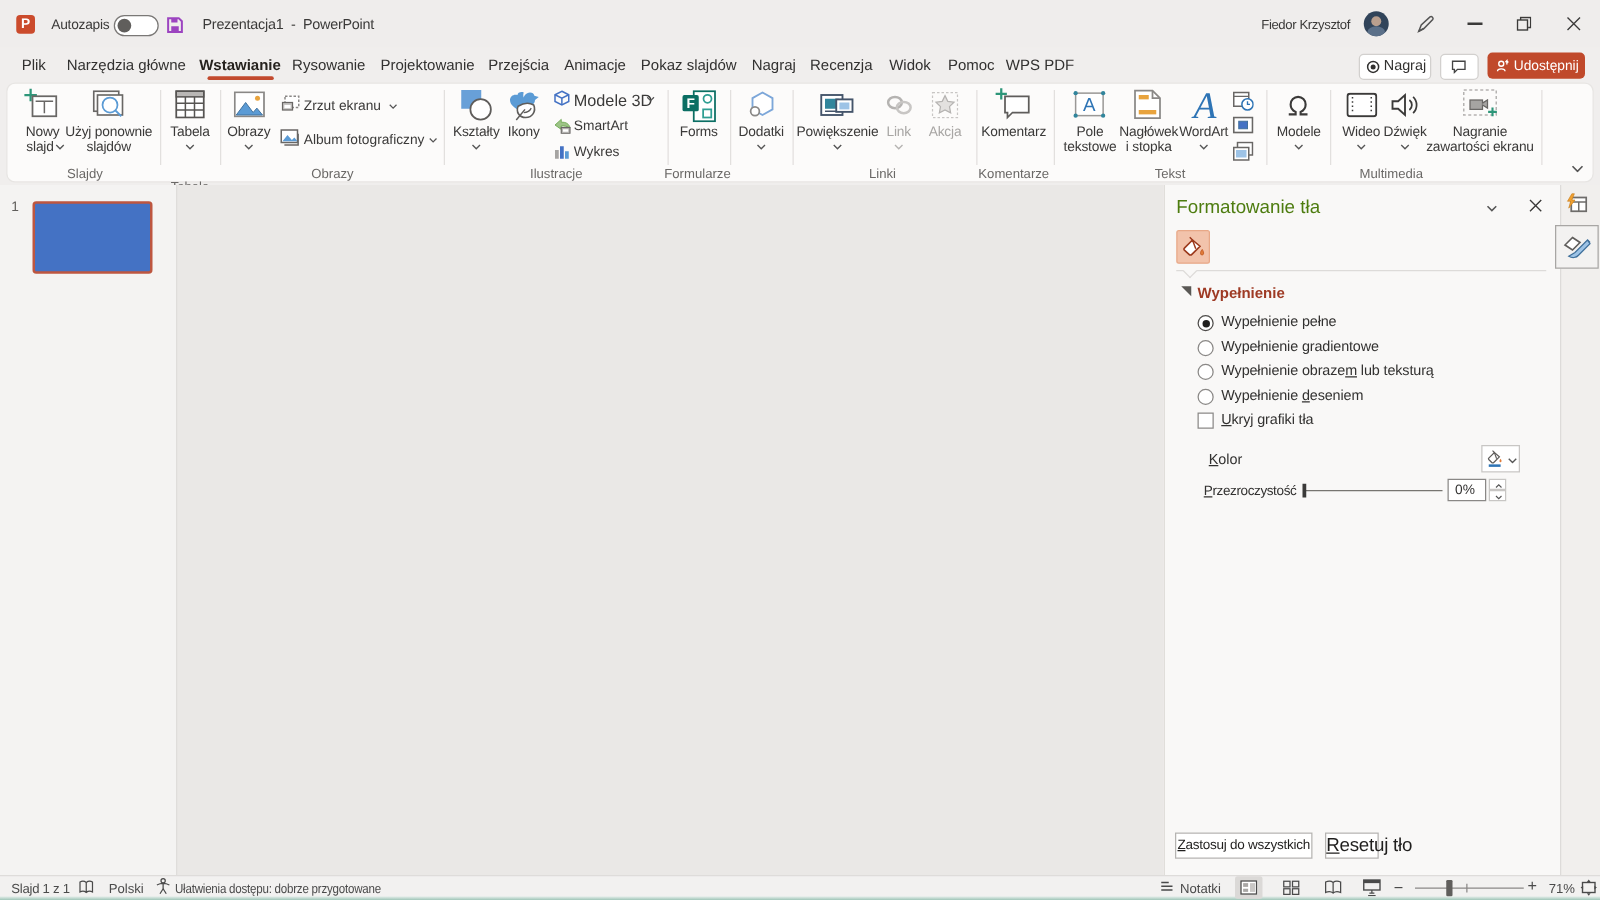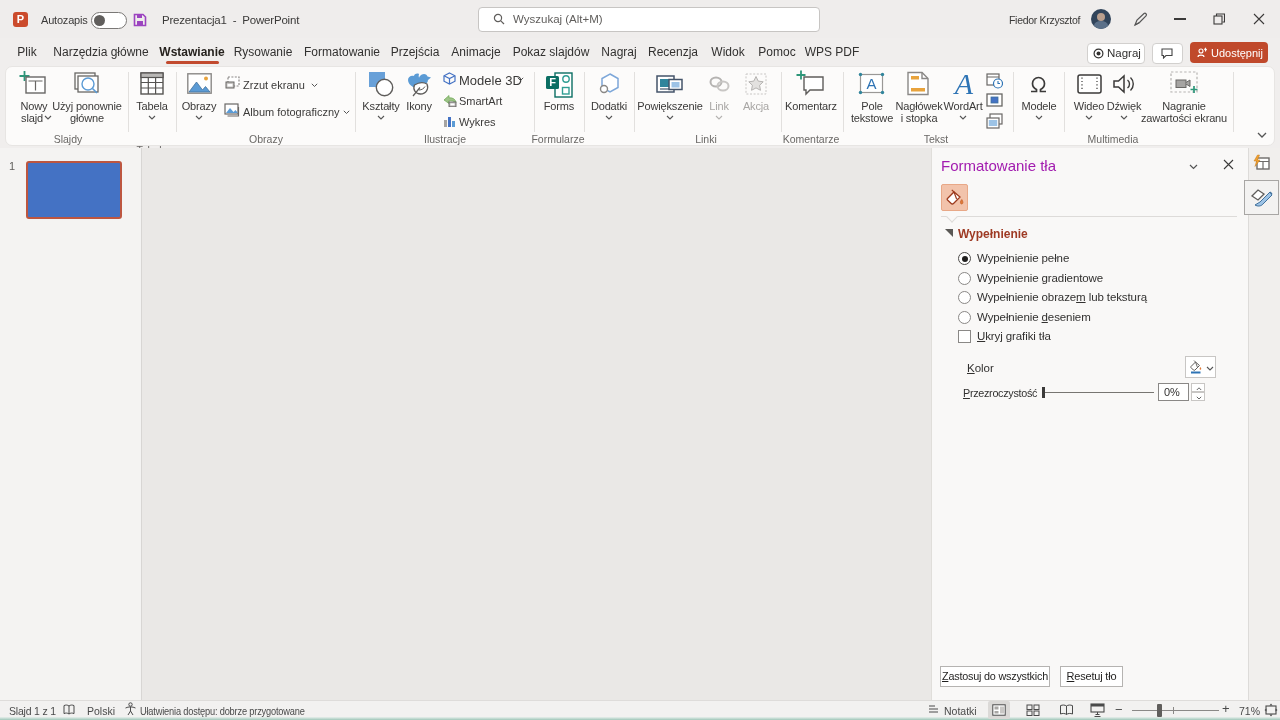--- a/index.html
+++ b/index.html
@@ -18,27 +18,20 @@
 <div class="a" style="left:41px;top:14px;font-size:11px;letter-spacing:-0.2px;color:#3b3a39">Autozapis</div>
 <div class="a" style="left:91px;top:12px;width:34px;height:15px;background:#fff;border:1px solid #7a7876;border-radius:9px">
   <div class="a" style="left:2px;top:2px;width:11px;height:11px;border-radius:50%;background:#605e5c"></div>
     </div>
 <svg class="a" style="left:133px;top:13px" width="14" height="14" viewBox="0 0 14 14">
       <path d="M1.5 1.5h8.5l2.5 2.5v8.5h-11z" fill="none" stroke="#9c44c0" stroke-width="1.6"></path>
       <rect x="4" y="8" width="6" height="4" fill="#9c44c0"></rect>
       <rect x="4" y="1.5" width="5" height="3.5" fill="#9c44c0"></rect>
     </svg>
 <div class="a" style="left:162px;top:14px;font-size:11.5px;letter-spacing:-0.2px;color:#3b3a39">Prezentacja1&nbsp;&nbsp;-&nbsp;&nbsp;PowerPoint</div>
-<div class="a" style="left:478px;top:7px;width:340px;height:23px;background:#fff;border:1px solid #c7c5c3;border-radius:4px">
-  <svg class="a" style="left:14px;top:5px" width="12" height="12" viewBox="0 0 12 12">
-        <circle cx="5" cy="5" r="3.6" fill="none" stroke="#605e5c" stroke-width="1.2"></circle>
-        <line x1="7.8" y1="7.8" x2="11" y2="11" stroke="#605e5c" stroke-width="1.2"></line>
-      </svg>
-  <div class="a" style="left:34px;top:5px;font-size:11.5px;color:#605e5c">Wyszukaj (Alt+M)</div>
-    </div>
 <div class="a" style="left:1009px;top:14px;font-size:10.5px;letter-spacing:-0.3px;color:#3b3a39">Fiedor Krzysztof</div>
 <div class="a" style="left:1091px;top:9px;width:20px;height:20px;border-radius:50%;background:#31445a;overflow:hidden">
   <div class="a" style="left:6px;top:4px;width:8px;height:8px;border-radius:50%;background:#b99f8e"></div>
   <div class="a" style="left:3px;top:12px;width:14px;height:9px;border-radius:50%;background:#5b7089"></div>
     </div>
 <svg class="a" style="left:1133px;top:12px" width="15" height="15" viewBox="0 0 15 15">
       <path d="M2 13 L4 8 L11 1.5 a1.6 1.6 0 0 1 2.2 2.2 L6.5 10.5 Z" fill="none" stroke="#555" stroke-width="1.2"></path>
       <path d="M2 13 l4.2-2.2" stroke="#555" stroke-width="1.2"></path>
     </svg>
 <div class="a" style="left:1174px;top:18px;width:12px;height:1.5px;background:#3b3a39"></div>
@@ -48,21 +41,21 @@
     </svg>
 <svg class="a" style="left:1253px;top:13px" width="12" height="12" viewBox="0 0 12 12">
       <path d="M1 1 L11 11 M11 1 L1 11" stroke="#3b3a39" stroke-width="1.1"></path>
     </svg>
 
 <div class="tab" style="left:27px">Plik</div>
 <div class="tab" style="left:101px">Narzędzia główne</div>
 <div class="tab" style="left:192px;font-weight:bold;color:#26221e">Wstawianie</div>
 <div class="a" style="left:166px;top:61px;width:53px;height:3px;background:#c24a2e;border-radius:2px"></div>
 <div class="tab" style="left:263px">Rysowanie</div>
-<div class="tab" style="left:342px">Formatowanie</div>
+<div class="tab" style="left:342px">Projektowanie</div>
 <div class="tab" style="left:415px">Przejścia</div>
 <div class="tab" style="left:476px">Animacje</div>
 <div class="tab" style="left:551px">Pokaz slajdów</div>
 <div class="tab" style="left:619px">Nagraj</div>
 <div class="tab" style="left:673px">Recenzja</div>
 <div class="tab" style="left:728px">Widok</div>
 <div class="tab" style="left:777px">Pomoc</div>
 <div class="tab" style="left:832px">WPS PDF</div>
 <div class="a" style="left:1087px;top:43px;width:56px;height:19px;background:#fff;border:1px solid #d2d0ce;border-radius:4px">
   <svg class="a" style="left:5px;top:4px" width="11" height="11" viewBox="0 0 11 11">
@@ -97,21 +90,21 @@
 <svg class="a" style="left:44px;top:115px" width="8" height="5" viewBox="0 0 8 5">
       <path d="M1 1 l3 3 l3-3" fill="none" stroke="#555" stroke-width="1.1"></path>
     </svg>
 <svg class="a" style="left:73px;top:71px" width="28" height="27" viewBox="0 0 28 27">
       <rect x="2" y="2" width="20" height="16" fill="none" stroke="#696765" stroke-width="1.3"></rect>
       <rect x="5" y="5" width="20" height="16" fill="#fff" stroke="#696765" stroke-width="1.3"></rect>
       <circle cx="15" cy="13" r="6" fill="#fff" fill-opacity=".7" stroke="#5b9bd5" stroke-width="1.4"></circle>
       <line x1="19.5" y1="17.5" x2="24" y2="22" stroke="#5b9bd5" stroke-width="1.6"></line>
     </svg>
 <div class="lbl" style="left:87px;top:100px">Użyj ponownie</div>
-    <div class="lbl" style="left:87px;top:112px">główne</div>
+    <div class="lbl" style="left:87px;top:112px">slajdów</div>
 <div class="glbl" style="left:68px;top:133px">Slajdy</div>
 <div class="sep" style="left:128px"></div>
 
 <svg class="a" style="left:140px;top:72px" width="24" height="23" viewBox="0 0 24 23">
       <rect x="1" y="1" width="22" height="21" fill="#fff" stroke="#565452" stroke-width="1.4"></rect>
       <rect x="1" y="1" width="22" height="4.5" fill="#b9b7b5" stroke="#565452" stroke-width="1.2"></rect>
       <path d="M1 10.5 h22 M1 16 h22 M8.3 5.5 v16.5 M15.6 5.5 v16.5" stroke="#565452" stroke-width="1.2"></path>
     </svg>
 <div class="lbl" style="left:152px;top:100px">Tabela</div>
 <svg class="a" style="left:148px;top:115px" width="8" height="5" viewBox="0 0 8 5">
@@ -326,21 +319,21 @@
 <svg class="a" style="left:1257px;top:132px" width="10" height="6" viewBox="0 0 10 6">
       <path d="M1 1 l4 4 l4-4" fill="none" stroke="#555" stroke-width="1.3"></path>
     </svg>
 
 <div class="a" style="left:0;top:148px;width:142px;height:552px;background:#f4f3f2;border-right:1px solid #d8d6d4;box-sizing:border-box"></div>
 <div class="a" style="left:9px;top:160px;font-size:11px;color:#605e5c">1</div>
 <div class="a" style="left:26px;top:161px;width:92px;height:54px;background:#4472c4;border:2px solid #bd5640;border-radius:3px"></div>
 <div class="a" style="left:142px;top:148px;width:789px;height:552px;background:#eae8e6"></div>
 
 <div class="a" style="left:931px;top:148px;width:317px;height:552px;background:#f9f8f7;border-left:1px solid #e0deda;box-sizing:border-box"></div>
-<div class="a" style="left:941px;top:157px;font-size:15px;color:#a21caf">Formatowanie tła</div>
+<div class="a" style="left:941px;top:157px;font-size:15px;color:#4d7c0f">Formatowanie tła</div>
 <svg class="a" style="left:1189px;top:164px" width="9" height="6" viewBox="0 0 9 6">
       <path d="M1 1 l3.5 3.5 L8 1" fill="none" stroke="#555" stroke-width="1.2"></path>
     </svg>
 <svg class="a" style="left:1223px;top:159px" width="11" height="11" viewBox="0 0 11 11">
       <path d="M1 1 L10 10 M10 1 L1 10" stroke="#3b3a39" stroke-width="1.1"></path>
     </svg>
 <div class="a" style="left:941px;top:184px;width:27px;height:27px;background:#f2c3ab;border:1px solid #e8a887;border-radius:2px;box-sizing:border-box">
 <svg class="a" style="left:3px;top:3px" width="20" height="20" viewBox="0 0 20 20">
         <path d="M2.5 10.5 L9 4 l6 5 l-6.5 6.5 a1.6 1.6 0 0 1-2.3 0 L2.5 12.1 a1.1 1.1 0 0 1 0-1.6z" fill="#fff" stroke="#9c3a1d" stroke-width="1.3"></path>
         <path d="M9 4 L6.8 1.8 M9 4 l2.6 7" fill="none" stroke="#9c3a1d" stroke-width="1.2"></path>
@@ -385,21 +378,21 @@
       <svg class="a" style="left:3.5px;top:2.5px" width="6" height="4" viewBox="0 0 6 4">
         <path d="M0.8 3 L3 0.8 L5.2 3" fill="none" stroke="#555" stroke-width="0.9"></path>
       </svg>
     </div>
 <div class="a" style="left:1191px;top:392px;width:14px;height:9px;background:#fff;border:1px solid #c8c6c4;box-sizing:border-box">
       <svg class="a" style="left:3.5px;top:2.5px" width="6" height="4" viewBox="0 0 6 4">
         <path d="M0.8 0.8 L3 3 L5.2 0.8" fill="none" stroke="#555" stroke-width="0.9"></path>
       </svg>
     </div>
 <div class="a" style="left:940px;top:666px;width:110px;height:21px;background:#fff;border:1px solid #b5b3b1;box-sizing:border-box;font-size:10.8px;letter-spacing:-0.2px;color:#201f1e;text-align:center;line-height:19px;white-space:nowrap"><span style="text-decoration:underline">Z</span>astosuj do wszystkich</div>
-<div class="a" style="left:1060px;top:666px;width:63px;height:21px;background:#fff;border:1px solid #b5b3b1;box-sizing:border-box;font-size:11px;letter-spacing:-0.2px;color:#201f1e;text-align:center;line-height:19px;white-space:nowrap"><span style="text-decoration:underline">R</span>esetuj tło</div>
+<div class="a" style="left:1060px;top:666px;width:43px;height:21px;background:#fff;border:1px solid #b5b3b1;box-sizing:border-box;font-size:15px;letter-spacing:-0.2px;color:#201f1e;text-align:center;line-height:19px;white-space:nowrap"><span style="text-decoration:underline">R</span>esetuj tło</div>
 
 <div class="a" style="left:1248px;top:148px;width:32px;height:552px;background:#f1efed;border-left:1px solid #dddbd9;box-sizing:border-box"></div>
 <svg class="a" style="left:1252px;top:154px" width="18" height="18" viewBox="0 0 18 18">
       <rect x="5" y="4" width="12" height="11" fill="#fff" stroke="#6e6c6a" stroke-width="1.4"></rect>
       <path d="M5 7.5 h12 M11 7.5 v7.5" stroke="#6e6c6a" stroke-width="1.2"></path>
       <path d="M5.5 1 L2 7 h2.5 L3 12.5 l5-6.5 H5.5 l2-5z" fill="#f0a030" stroke="#c87d1a" stroke-width="0.5"></path>
     </svg>
 <div class="a" style="left:1244px;top:180px;width:35px;height:35px;background:#f3f2f1;border:1px solid #a8a6a4;box-sizing:border-box">
       <svg class="a" style="left:5px;top:5px" width="24" height="24" viewBox="0 0 24 24">
         <path d="M8 4 L14 8 L8 14 L2 10 Z" fill="#fff" stroke="#5f5d5b" stroke-width="1.3"></path>

